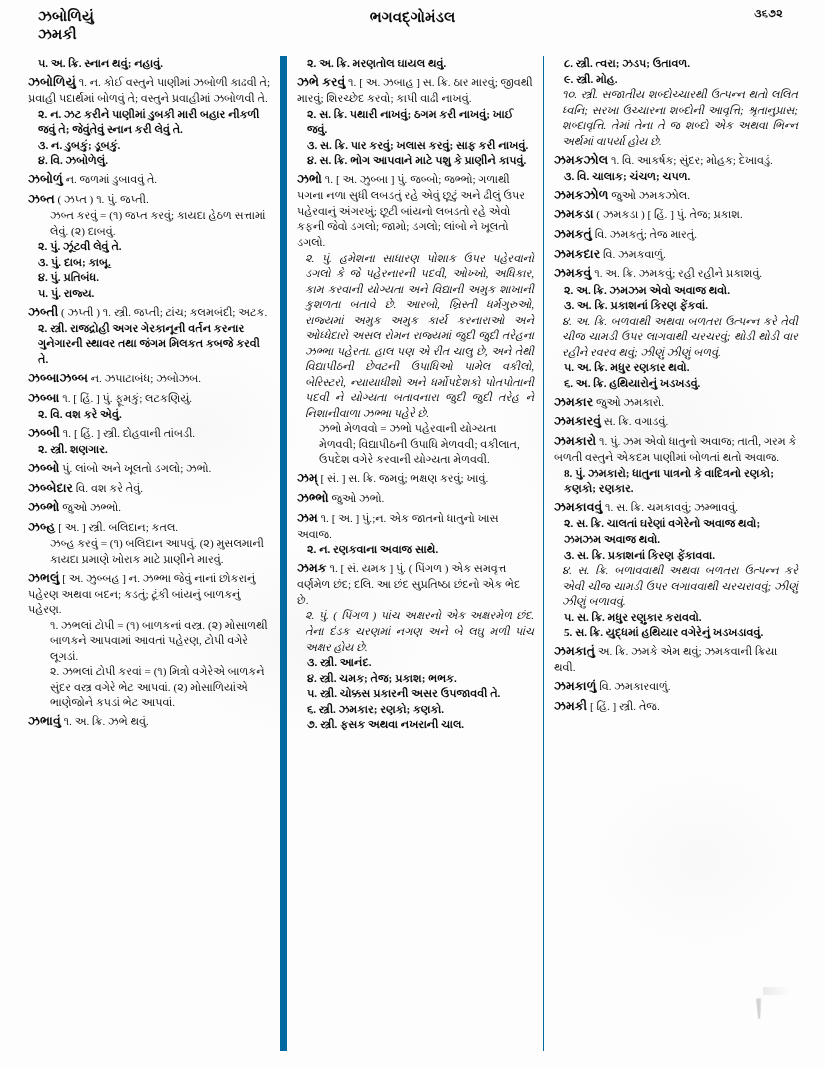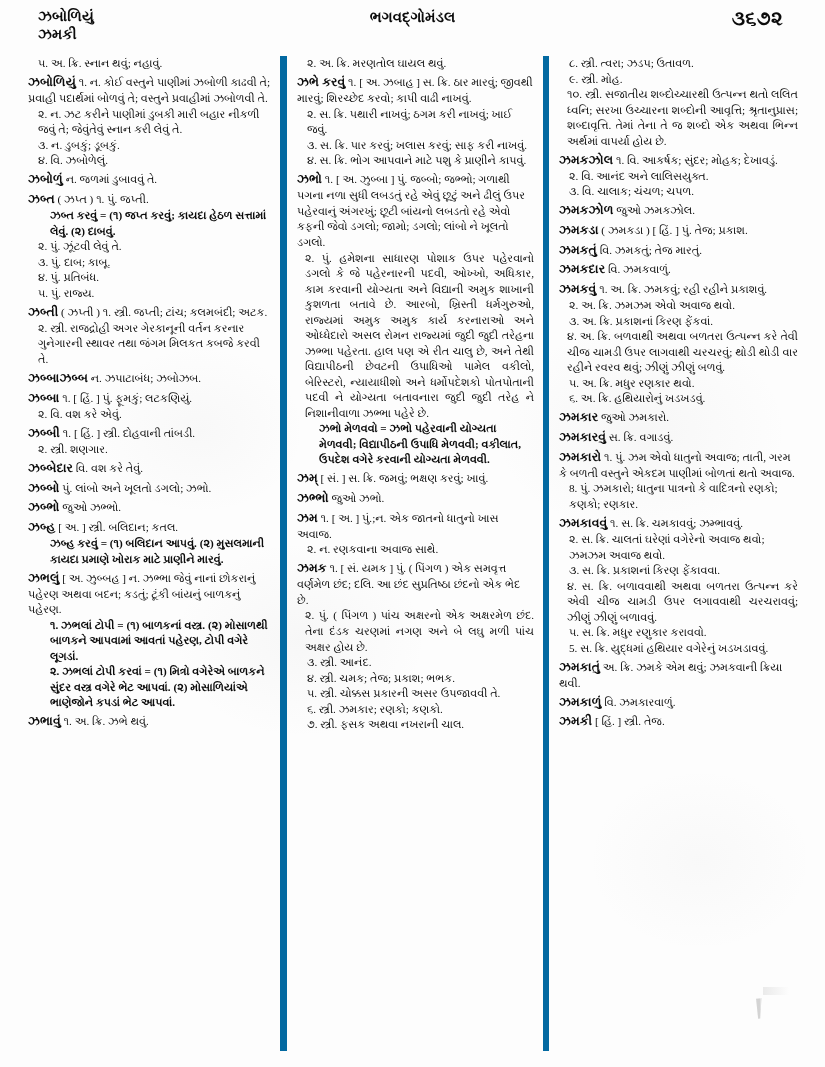--- a/index.html
+++ b/index.html
@@ -60,21 +60,21 @@
     right: 0;
     top: 5px;
     text-align: center;
     font-size: 15px;
     font-weight: bold;
   }
   .hdr-right {
     position: absolute;
     right: 24px;
     top: 3px;
-    font-size: 20px;
+    font-size: 11px;
     font-weight: bold;
     letter-spacing: 0.3px;
   }
 
   
   .columns {
     position: absolute;
     left: 0;
     top: 52px;
     width: 789px;
@@ -82,56 +82,57 @@
     display: flex;
   }
   .col {
     box-sizing: border-box;
     padding: 0 9px 0 10px;
     font-size: 11.2px;
     line-height: 1.385;
   }
   .col-1 { width: 262px; }
   .col-2 { width: 263px; border-left: 7px solid #0369a1; }
-  .col-3 { width: 264px; border-left: 6px solid #0369a1; }
+  .col-3 { width: 264px; border-left: 1px solid #0369a1; }
 
   
   .entry { margin: 0 0 2.5px 0; }
   .line  { margin: 0; padding: 0; }
 
   
   .hw {
     font-weight: bold;
     font-size: 12.4px;
     letter-spacing: 0.1px;
   }
   
   .sense {
     padding-left: 10px;
     text-indent: 0;
+    font-weight: bold;
   }
   
   .body {
     padding-left: 8px;
     text-indent: 0;
   }
   
   .def {
     text-indent: 0;
     padding-left: 0;
   }
   
   .example {
     padding-left: 22px;
-    font-weight: bold;
   }
   
   .just {
     text-align: justify;
     text-justify: inter-word;
+    font-style: italic;
   }
 
   
   .smudge {
     position: absolute;
     right: 16px;
     bottom: 34px;
     width: 34px;
     height: 20px;
     background:
@@ -197,24 +198,24 @@
         </div>
         <div class="entry">
           <p class="line def"><span class="hw">ઝબ્બા</span><span> ૧. [ હિં. ] પું. ફૂમકું; લટકણિયું.</span></p>
           <p class="line sense">૨. વિ. વશ કરે એવું.</p>
         </div>
         <div class="entry">
           <p class="line def"><span class="hw">ઝબ્બી</span><span> ૧. [ હિં. ] સ્ત્રી. દોહવાની તાંબડી.</span></p>
           <p class="line sense">૨. સ્ત્રી. શણગાર.</p>
         </div>
         <div class="entry">
+          <p class="line def"><span class="hw">ઝબ્બો</span><span> પું. લાંબો અને ખૂલતો ડગલો; ઝભો.</span></p>
+        </div>
+        <div class="entry">
           <p class="line def"><span class="hw">ઝબ્બેદાર</span><span> વિ. વશ કરે તેવું.</span></p>
-        </div>
-        <div class="entry">
-          <p class="line def"><span class="hw">ઝબ્બો</span><span> પું. લાંબો અને ખૂલતો ડગલો; ઝભો.</span></p>
         </div>
         <div class="entry">
           <p class="line def"><span class="hw">ઝબ્ભો</span><span> જુઓ ઝભ્ભો.</span></p>
         </div>
         <div class="entry">
           <p class="line def"><span class="hw">ઝબ્હ</span><span> [ અ. ] સ્ત્રી. બલિદાન; કતલ.</span></p>
           <p class="line example">ઝબ્હ કરવું = (૧) બલિદાન આપવું. (૨) મુસલમાની કાયદા પ્રમાણે ખોરાક માટે પ્રાણીને મારવું.</p>
         </div>
         <div class="entry">
           <p class="line def"><span class="hw">ઝભલું</span><span> [ અ. ઝુબ્બહ ] ન. ઝભ્ભા જેવું નાનાં છોકરાનું પહેરણ અથવા બદન; કડતું; ટૂંકી બાંયનું બાળકનું પહેરણ.</span></p>
@@ -261,21 +262,20 @@
         </div>
       </div>
     <div class="col col-3">
         <div class="entry">
           <p class="line sense">૮. સ્ત્રી. ત્વરા; ઝડપ; ઉતાવળ.</p>
           <p class="line sense">૯. સ્ત્રી. મોહ.</p>
           <p class="line just body">૧૦. સ્ત્રી. સજાતીય શબ્દોચ્ચારથી ઉત્પન્ન થતો લલિત ધ્વનિ; સરખા ઉચ્ચારના શબ્દોની આવૃત્તિ; શ્રૃતાનુપ્રાસ; શબ્દાવૃત્તિ. તેમાં તેના તે જ શબ્દો એક અથવા ભિન્ન અર્થમાં વાપર્યા હોય છે.</p>
         </div>
         <div class="entry">
           <p class="line def"><span class="hw">ઝમકઝોલ</span><span> ૧. વિ. આકર્ષક; સુંદર; મોહક; દેખાવડું.</span></p>
-          <p class="line sense">૨. વિ. આનંદ અને લાલિસયુક્ત.</p>
           <p class="line sense">૩. વિ. ચાલાક; ચંચળ; ચપળ.</p>
         </div>
         <div class="entry">
           <p class="line def"><span class="hw">ઝમકઝોળ</span><span> જુઓ ઝમકઝોલ.</span></p>
         </div>
         <div class="entry">
           <p class="line def"><span class="hw">ઝમકડા</span><span> ( ઝમકડા ) [ હિં. ] પું. તેજ; પ્રકાશ.</span></p>
         </div>
         <div class="entry">
           <p class="line def"><span class="hw">ઝમકતું</span><span> વિ. ઝમકતું; તેજ મારતું.</span></p>

